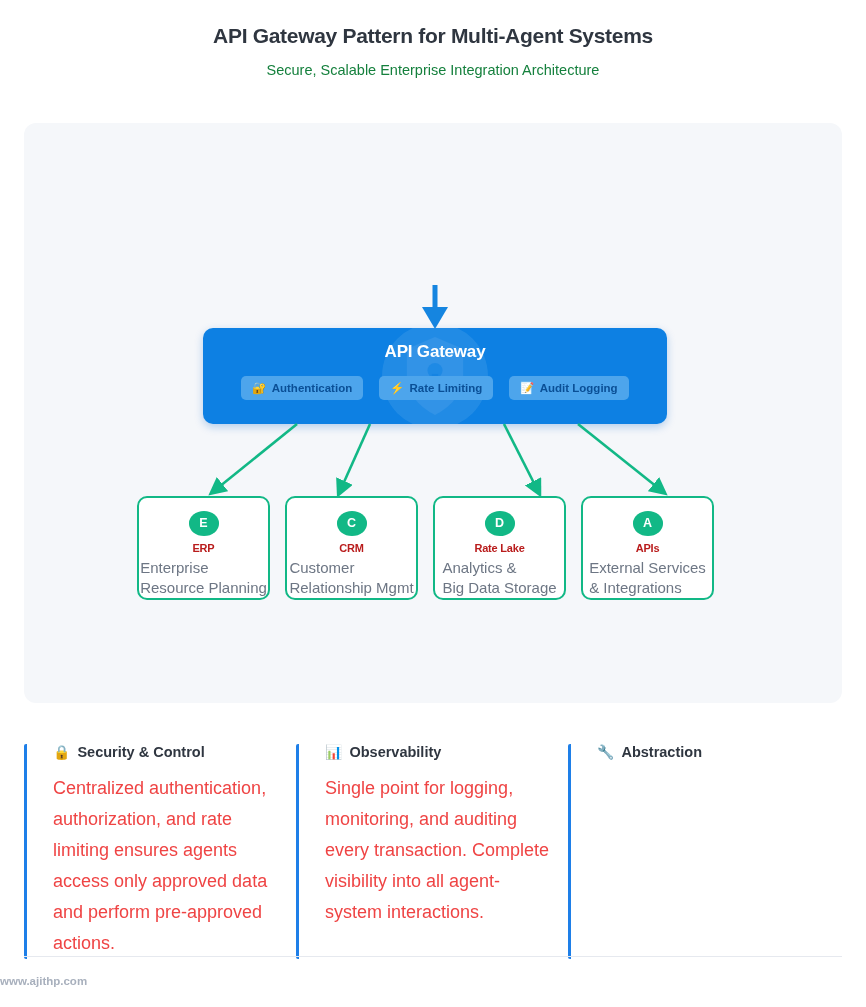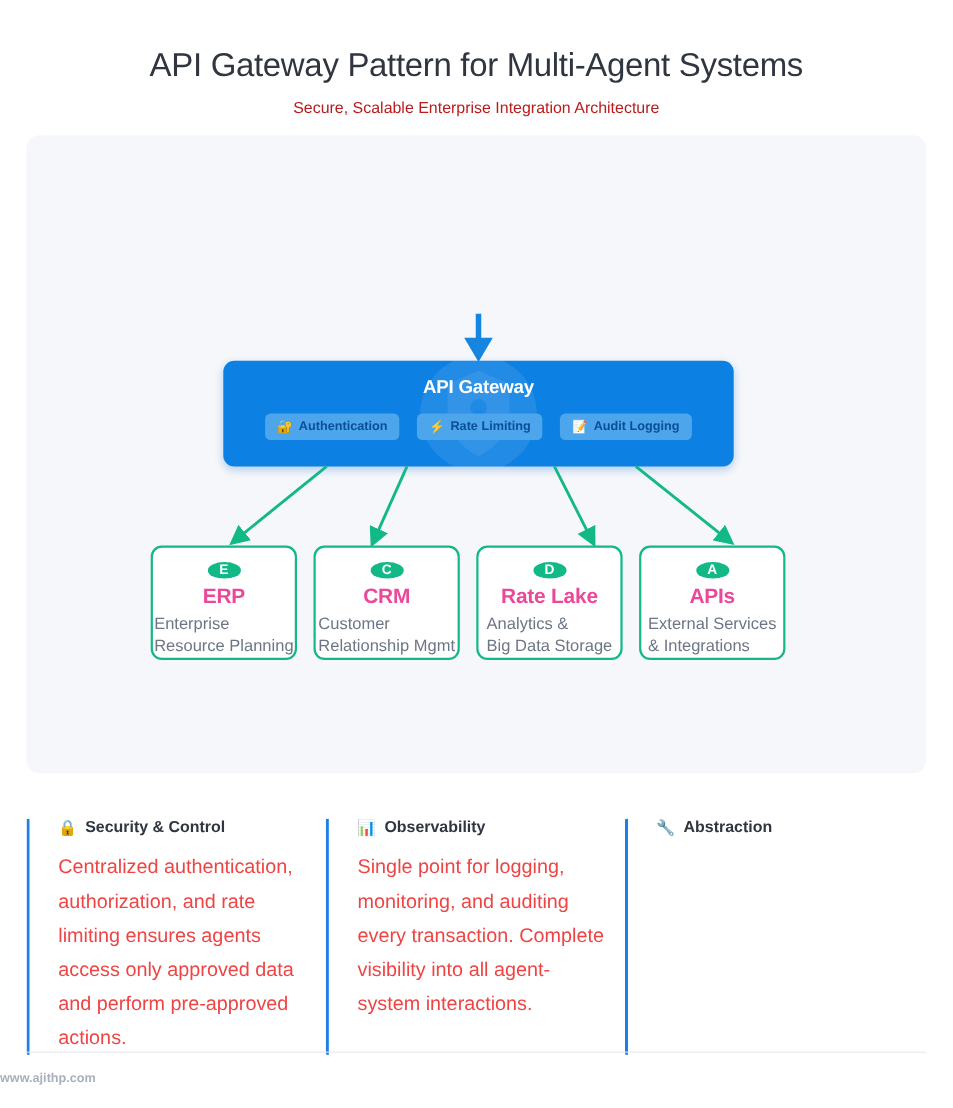--- a/index.html
+++ b/index.html
@@ -8,26 +8,25 @@
     background: #ffffff;
     font-family: "Liberation Sans", sans-serif;
     color: #2b3440;
     overflow: hidden;
   }
   .page { position: relative; width: 866px; height: 1007px; }
 
   
   .header { padding-top: 24px; text-align: center; }
   .title {
-    font-size: 30px; font-weight: normal; letter-spacing: -0.3px;
+    font-size: 21px; font-weight: bold; letter-spacing: -0.3px;
     color: #2f3640;
-    margin-top: 19px;
   }
   .subtitle {
-    margin-top: 14px; font-size: 14.5px; color: #b91c1c; font-weight: normal;
+    margin-top: 14px; font-size: 14.5px; color: #15803d; font-weight: normal;
   }
 
   
   .diagram-panel {
     position: absolute; left: 24px; top: 123px;
     width: 818px; height: 580px;
     background: #f5f7fa; border-radius: 12px;
   }
 
   
@@ -91,21 +90,21 @@
     display: flex; flex-direction: column; align-items: center;
     padding-top: 13px;
   }
   .sys-badge {
     width: 30px; height: 30px; border-radius: 50%;
     background: #12b886; color: #ffffff;
     font-size: 12.5px; font-weight: bold;
     display: flex; align-items: center; justify-content: center;
   }
   .sys-name {
-    margin-top: 6px; font-size: 19px; font-weight: bold; color: #ec4899;
+    margin-top: 6px; font-size: 11px; font-weight: bold; color: #b91c1c;
     letter-spacing: -0.2px;
   }
   .sys-desc {
     margin-top: 4px; font-size: 15px; color: #6d7684;
     text-align: left; line-height: 1.35;
   }
 
   
   .features {
     position: absolute; left: 24px; top: 744px;

